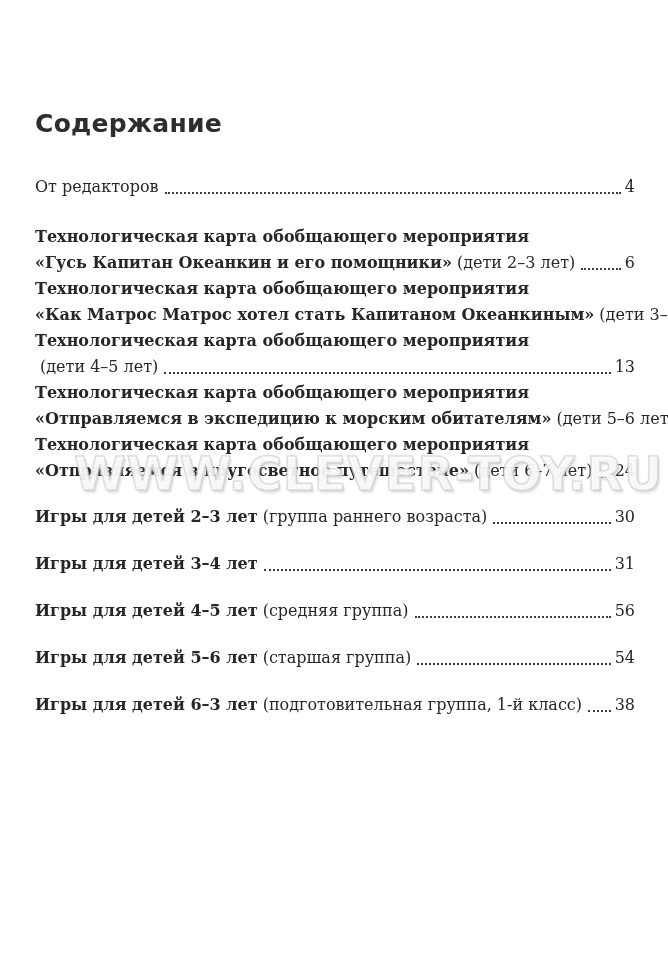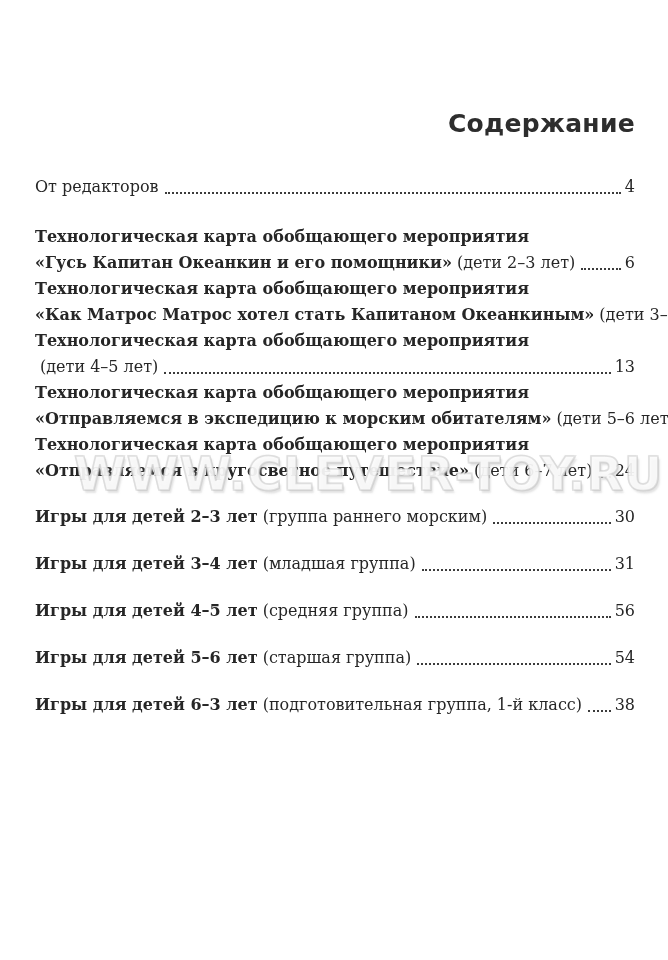--- a/index.html
+++ b/index.html
@@ -15,21 +15,21 @@
     background: #ffffff;
     overflow: hidden;
     font-family: "DejaVu Serif", "Liberation Serif", serif;
     color: #262626;
   }
   .content {
     padding: 108px 33px 0 35px;
   }
   .doc-title {
     margin: 0 0 34px 0;
-    text-align: right;
+    text-align: left;
     font-family: "DejaVu Sans", "Liberation Sans", sans-serif;
     font-weight: 700;
     font-size: 25px;
     line-height: 32px;
     color: #2d2d2d;
     letter-spacing: 0.3px;
   }
   .toc-row {
     display: flex;
     align-items: flex-end;
@@ -136,28 +136,27 @@
           <span class="pagenum">24</span>
         </div>
       </div>
 
     </div>
 
     <div class="games">
 
       <div class="toc-row">
         <span class="bold">Игры для детей 2–3 лет</span>
-        <span class="suffix">(группа раннего морским)</span>
+        <span class="suffix">(группа раннего возраста)</span>
         <span class="dots"></span>
         <span class="pagenum">30</span>
       </div>
 
       <div class="toc-row">
         <span class="bold">Игры для детей 3–4 лет</span>
-        <span class="suffix">(младшая группа)</span>
         <span class="dots"></span>
         <span class="pagenum">31</span>
       </div>
 
       <div class="toc-row">
         <span class="bold">Игры для детей 4–5 лет</span>
         <span class="suffix">(средняя группа)</span>
         <span class="dots"></span>
         <span class="pagenum">56</span>
       </div>

